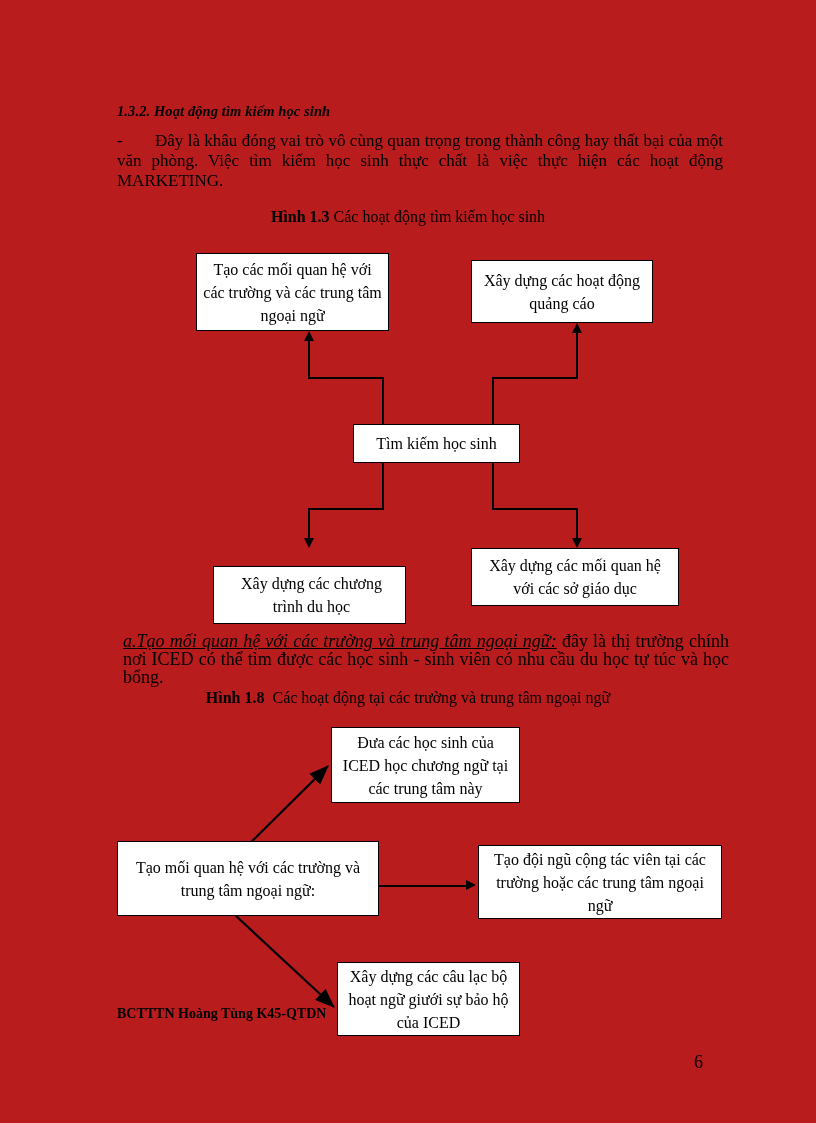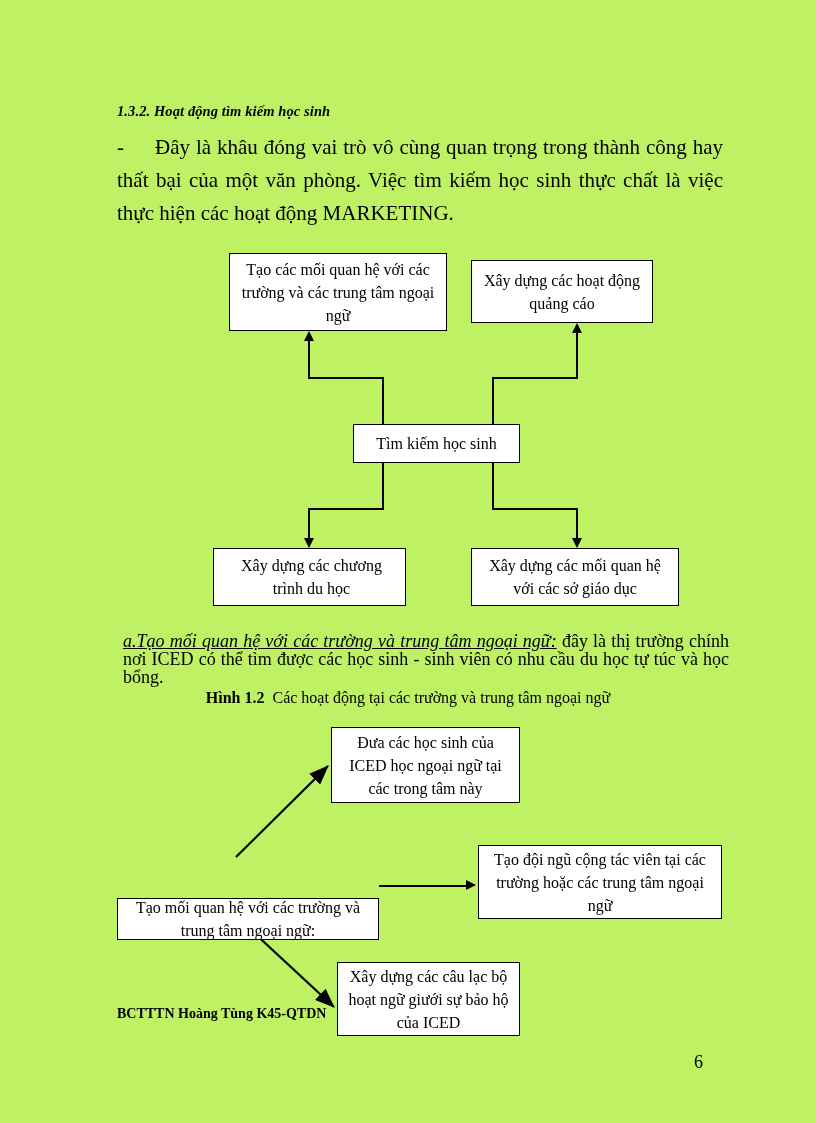--- a/index.html
+++ b/index.html
@@ -4,21 +4,21 @@
 <style>
   html, body {
     margin: 0;
     padding: 0;
     background: #ffffff;
   }
   .page {
     position: relative;
     width: 816px;
     height: 1123px;
-    background: #bef264;
+    background: #b91c1c;
     font-family: "Liberation Serif", "DejaVu Serif", serif;
     color: #000000;
     overflow: hidden;
     text-decoration: underline;
   }
 
   
   .heading {
     position: absolute;
     left: 117px;
@@ -26,22 +26,22 @@
     font-size: 14.5px;
     font-weight: bold;
     font-style: italic;
     letter-spacing: 0.1px;
   }
   .body-para {
     position: absolute;
     left: 117px;
     top: 131px;
     width: 606px;
-    font-size: 21px;
-    line-height: 33px;
+    font-size: 17px;
+    line-height: 20px;
     text-align: justify;
     text-justify: inter-word;
   }
   .body-para .dash {
     display: inline-block;
     width: 38px;
   }
   .fig-caption {
     position: absolute;
     width: 100%;
@@ -140,28 +140,32 @@
 <body>
 
 <div class="page">
 
   <div class="heading">1.3.2. Hoạt động tìm kiếm học sinh</div>
 
   <div class="body-para">
     <span class="dash">-</span><span>Đây là khâu đóng vai trò vô cùng quan trọng trong thành công hay thất bại của một văn phòng. Việc tìm kiếm học sinh thực chất là việc thực hiện các hoạt động MARKETING.</span>
   </div>
 
-
-  <div class="box" style="left:229px; top:253px; width:218px; height:78px;">Tạo các mối quan hệ với các trường và các trung tâm ngoại ngữ</div>
+  <div class="fig-caption" id="fig13-caption">
+    <b>Hình 1.3</b>
+    <span>Các hoạt động tìm kiếm học sinh</span>
+  </div>
+
+  <div class="box" style="left:196px; top:253px; width:193px; height:78px;">Tạo các mối quan hệ với các trường và các trung tâm ngoại ngữ</div>
 
   <div class="box" style="left:471px; top:260px; width:182px; height:63px;">Xây dựng các hoạt động quảng cáo</div>
 
   <div class="box" style="left:353px; top:424px; width:167px; height:39px;">Tìm kiếm học sinh</div>
 
-  <div class="box" style="left:213px; top:548px; width:193px; height:58px;padding-left:10px;">Xây dựng các chương trình du học</div>
+  <div class="box" style="left:213px; top:566px; width:193px; height:58px;padding-left:10px;">Xây dựng các chương trình du học</div>
 
   <div class="box" style="left:471px; top:548px; width:208px; height:58px;">Xây dựng các mối quan hệ với các sở giáo dục</div>
 
   <div class="ln-v" style="left:382px; top:424px; height:-0px;"></div>
   <div class="ln-v" style="left:382px; top:377px; height:48px;"></div>
   <div class="ln-h" style="left:308px; top:377px; width:76px;"></div>
   <div class="ln-v" style="left:308px; top:341px; height:37px;"></div>
   <div class="arrow-up" style="left:303.5px; top:331px;"></div>
 
   <div class="ln-v" style="left:492px; top:377px; height:48px;"></div>
@@ -177,27 +181,27 @@
   <div class="ln-v" style="left:492px; top:462px; height:48px;"></div>
   <div class="ln-h" style="left:492px; top:508px; width:86px;"></div>
   <div class="ln-v" style="left:576px; top:508px; height:30px;"></div>
   <div class="arrow-down" style="left:571.5px; top:538px;"></div>
 
   <div class="para-b">
     <span class="lead">a.Tạo mối quan hệ với các trường và trung tâm ngoại ngữ:</span><span> đây là thị trường chính nơi ICED có thể tìm được các học sinh - sinh viên có nhu cầu du học tự túc và học bổng.</span>
   </div>
 
   <div class="fig-caption" id="fig14-caption">
-    <b>Hình 1.2</b>
+    <b>Hình 1.8</b>
     &nbsp;<span>Các hoạt động tại các trường và trung tâm ngoại ngữ</span>
   </div>
 
-  <div class="box" style="left:331px; top:727px; width:189px; height:76px;">Đưa các học sinh của ICED học ngoại ngữ tại các trong tâm này</div>
-
-  <div class="box" style="left:117px; top:898px; width:262px; height:42px;">Tạo mối quan hệ với các trường và trung tâm ngoại ngữ:</div>
+  <div class="box" style="left:331px; top:727px; width:189px; height:76px;">Đưa các học sinh của ICED học chương ngữ tại các trung tâm này</div>
+
+  <div class="box" style="left:117px; top:841px; width:262px; height:75px;">Tạo mối quan hệ với các trường và trung tâm ngoại ngữ:</div>
 
   <div class="box" style="left:478px; top:845px; width:244px; height:74px;">Tạo đội ngũ cộng tác viên tại các trường hoặc các trung tâm ngoại ngữ</div>
 
   <div class="box" style="left:337px; top:962px; width:183px; height:74px;">Xây dựng các câu lạc bộ hoạt ngữ giưới sự bảo hộ của ICED</div>
 
   <svg class="diag-svg" viewBox="0 0 816 1123">
     <defs>
       <marker id="arrowhead" markerWidth="9" markerHeight="7" refX="8.5" refY="3.5" orient="auto">
         <polygon points="0 0, 9 3.5, 0 7" fill="#000000"></polygon>
       </marker>

